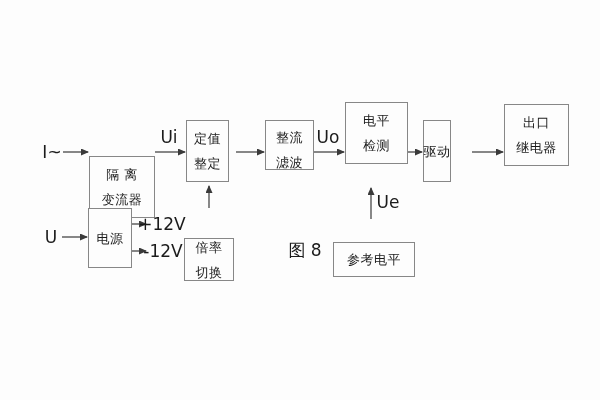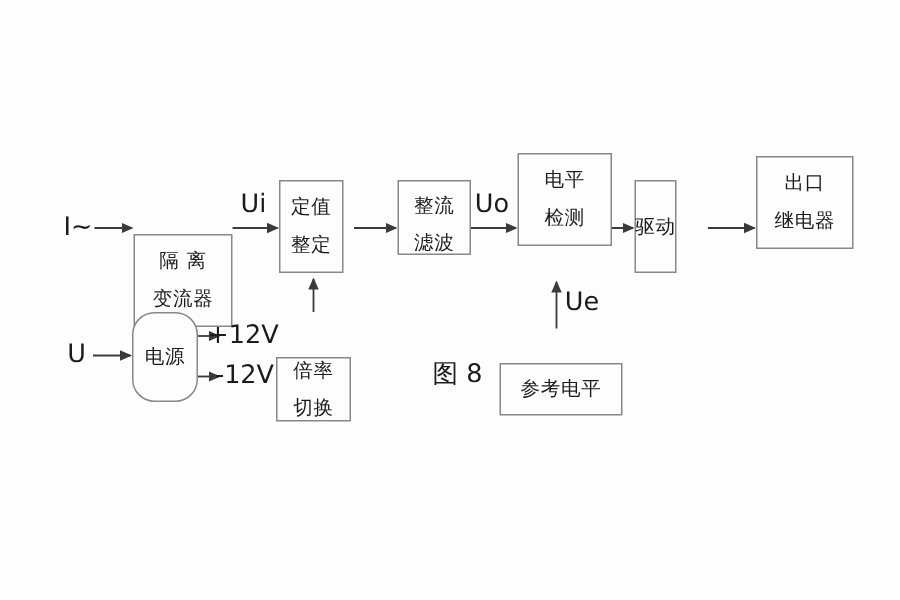--- a/index.html
+++ b/index.html
@@ -83,21 +83,21 @@
         <div class="box-line">电平</div>
         <div class="box-line">检测</div>
       </div>
       <div class="box" style="left: 423px; top: 120px; width: 28px; height: 62px;">
         <div class="box-line">驱动</div>
       </div>
       <div class="box" style="left: 504px; top: 104px; width: 65px; height: 62px;">
         <div class="box-line">出口</div>
         <div class="box-line">继电器</div>
       </div>
-      <div class="box" style="left: 88px; top: 208px; width: 44px; height: 60px; border-radius: 15px;">
+      <div class="box" style="left: 88px; top: 208px; width: 44px; height: 60px;">
         <div class="box-line">电源</div>
       </div>
       <div class="box" style="left: 184px; top: 212px; width: 50px; height: 43px; margin-top: 26px;">
         <div class="box-line">倍率</div>
         <div class="box-line">切换</div>
       </div>
       <div class="box" style="left: 333px; top: 219px; width: 82px; height: 35px; margin-top: 23px;">
         <div class="box-line">参考电平</div>
       </div>
     </div>

